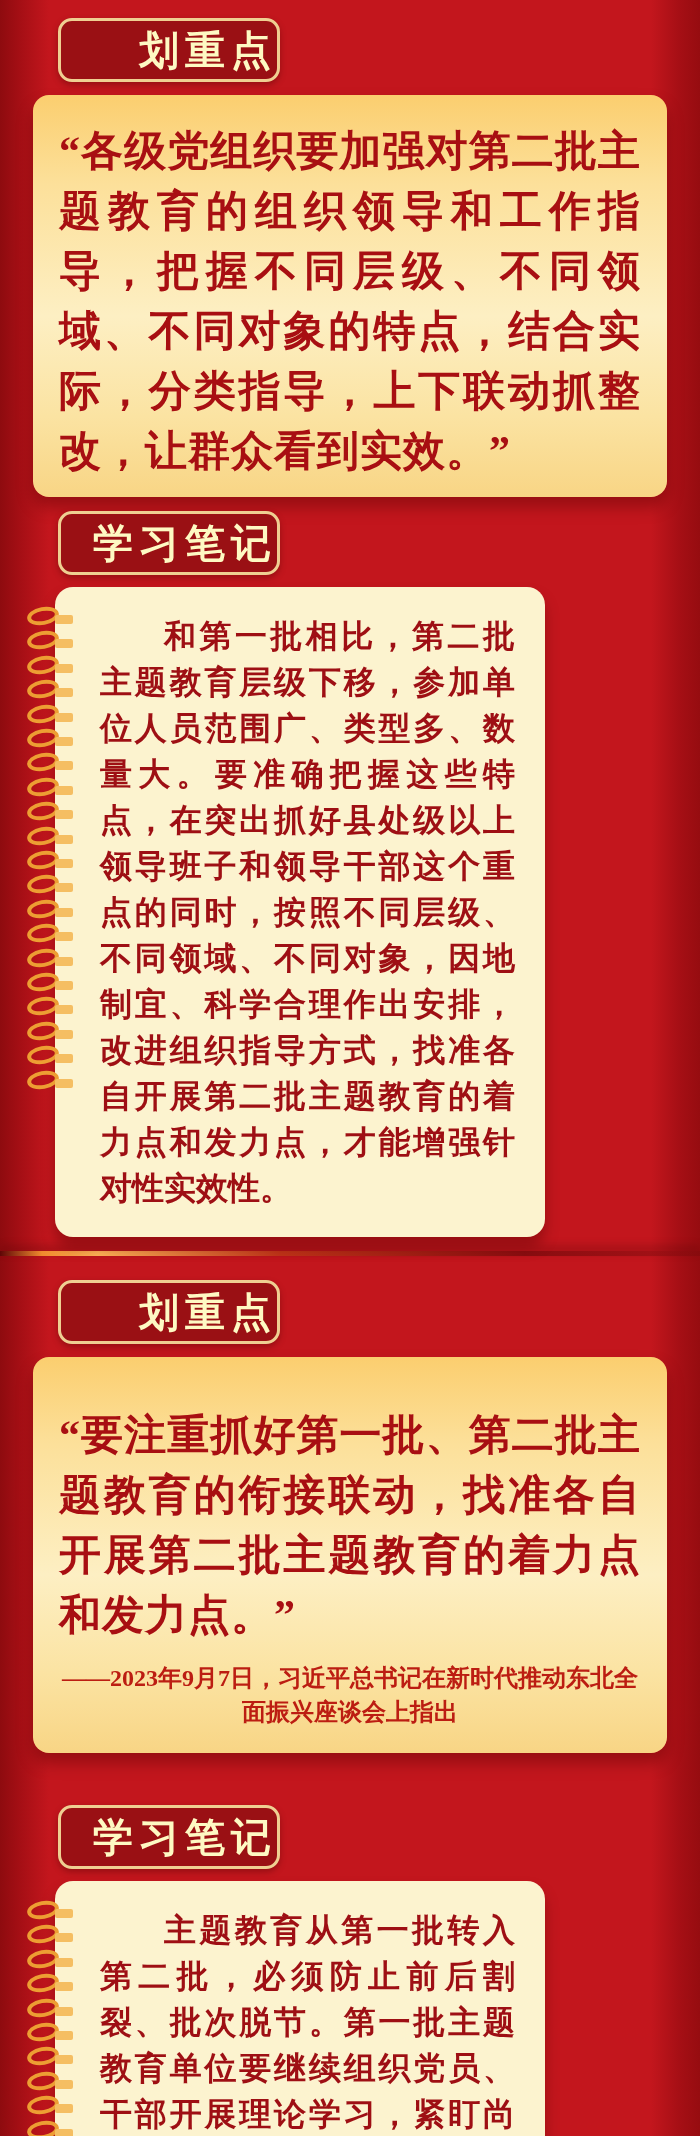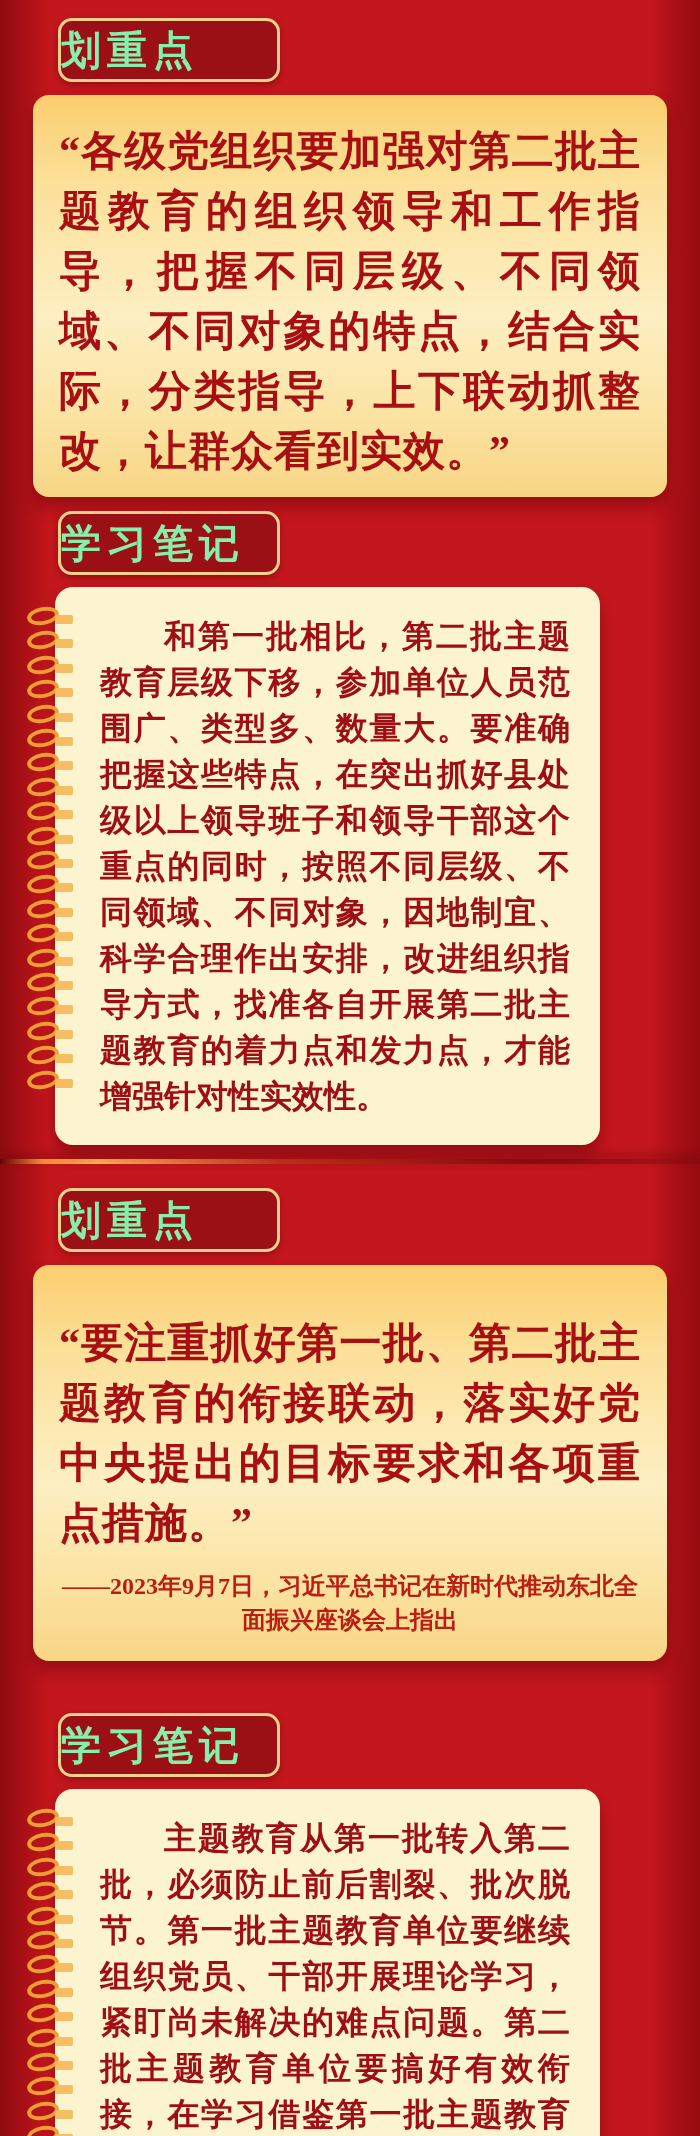--- a/index.html
+++ b/index.html
@@ -7,22 +7,22 @@
     position:relative;
     width:700px;height:2136px;overflow:hidden;
     background:linear-gradient(90deg,#8E0B0F 0%,#A60F15 3%,#C3161D 7%,#C3161D 93%,#A60F15 97%,#960C10 100%);
     font-family:"Liberation Serif","DejaVu Serif",serif;
   }
   .badge{
     width:222px;height:64px;box-sizing:border-box;
     margin:18px 0 0 58px;
     background:#9A1014;
     border:3px solid #EFCF92;border-radius:14px;
-    display:flex;align-items:center;justify-content:flex-start;
-    color:#86efac;font-size:40px;font-weight:bold;letter-spacing:6px;
+    display:flex;align-items:center;justify-content:flex-end;
+    color:#fef9c3;font-size:40px;font-weight:bold;letter-spacing:6px;
     box-shadow:0 3px 6px rgba(70,0,0,.35);
   }
   .badge.b2{margin-top:14px;}
   .badge.b3{margin-top:24px;}
   .badge.b4{margin-top:52px;}
   .gold-card{
     width:634px;box-sizing:border-box;
     margin:13px 0 0 33px;
     border-radius:16px;
     padding:26px 26px 16px 26px;
@@ -33,21 +33,21 @@
   .quote{
     margin:0;font-size:42px;line-height:60px;font-weight:bold;
     color:#A80F12;text-align:justify;letter-spacing:1px;
   }
   .attr{
     margin:10px 0 0 0;font-size:24px;line-height:34px;font-weight:bold;color:#BC1D12;
   }
   .gold-card.second .attr{margin-top:16px;text-align:center;}
   .note-card{
     position:relative;
-    width:545px;box-sizing:border-box;
+    width:490px;box-sizing:border-box;
     margin:12px 0 0 55px;
     border-radius:18px;
     background:#FCF3CF;
     padding:26px 30px 26px 45px;
     box-shadow:0 10px 14px rgba(80,0,0,.38);
   }
   .note{
     margin:0;font-size:32px;line-height:46px;font-weight:bold;
     color:#9E0F14;text-align:justify;text-indent:2em;
   }
@@ -170,21 +170,21 @@
       </span>
     </div>
 
   <div class="glow"></div>
 
   <div class="badge b3">
     <span>划重点</span>
   </div>
 
   <div class="gold-card second">
-    <p class="quote">“要注重抓好第一批、第二批主题教育的衔接联动，落实好党中央提出的目标要求和各项重点措施。”</p>
+    <p class="quote">“要注重抓好第一批、第二批主题教育的衔接联动，找准各自开展第二批主题教育的着力点和发力点。”</p>
     <p class="attr">——2023年9月7日，习近平总书记在新时代推动东北全面振兴座谈会上指出</p>
   </div>
 
   <div class="badge b4">
     <span>学习笔记</span>
   </div>
 
   <div class="note-card">
     <p class="note">主题教育从第一批转入第二批，必须防止前后割裂、批次脱节。第一批主题教育单位要继续组织党员、干部开展理论学习，紧盯尚未解决的难点问题。第二批主题教育单位要搞好有效衔接，在学习借鉴第一批主题教育有效做法和成功经验的同时，建立问题清单、责任清单、任务清单制度，上下联动做好同题共答。</p>
   <span class="ring" style="top: 20px;">

